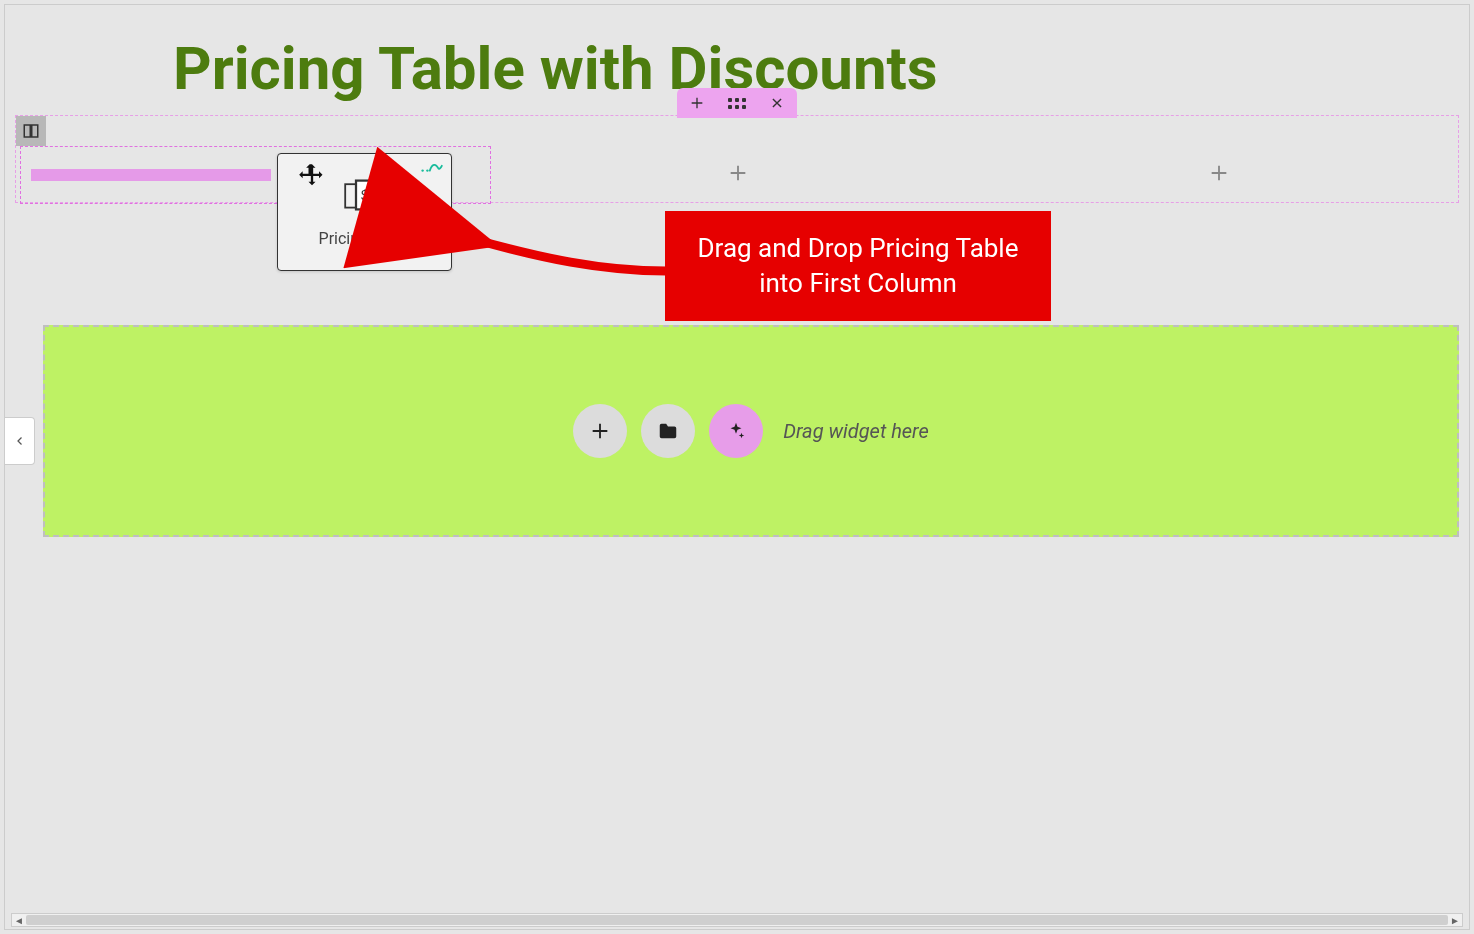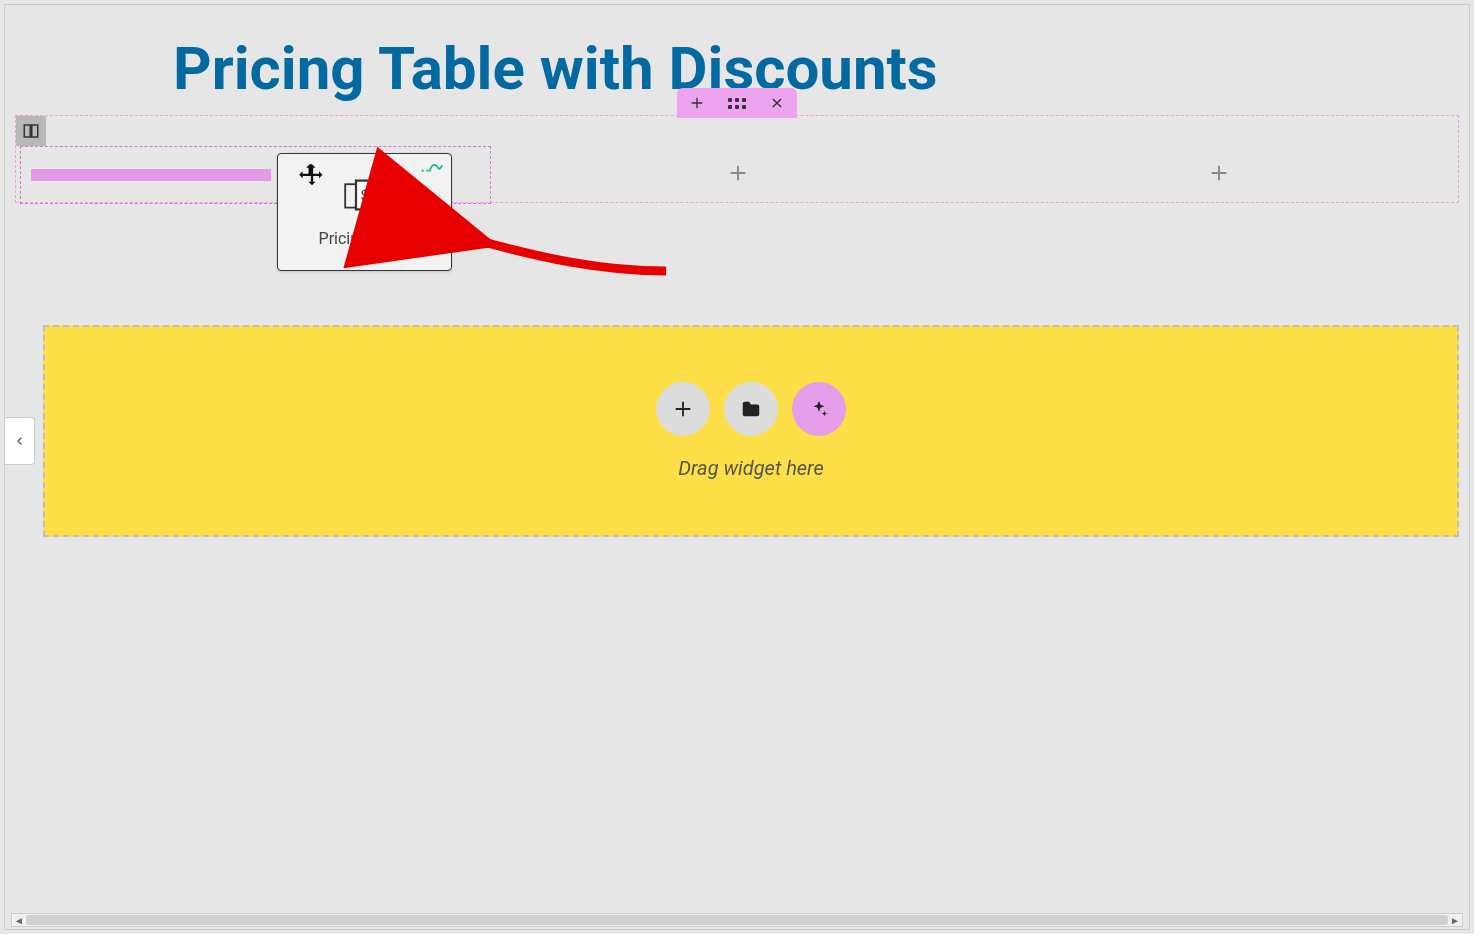--- a/index.html
+++ b/index.html
@@ -16,21 +16,21 @@
     top: 4px; left: 4px; right: 4px; bottom: 4px;
     background: #e6e6e6;
     border: 1px solid #ccc;
   }
   .page-title {
     position: absolute;
     top: 28px;
     left: 168px;
     font-size: 60px;
     font-weight: 700;
-    color: #0369a1;
+    color: #4d7c0f;
   }
   
   .section-wrap {
     position: absolute;
     top: 110px;
     left: 10px;
     right: 10px;
     height: 88px;
     border: 1px dashed #e79fe7;
   }
@@ -152,23 +152,23 @@
   .pt-icon svg { width: 44px; height: 36px; }
 
   
   .dropzone {
     position: absolute;
     top: 320px;
     left: 38px;
     right: 10px;
     height: 212px;
     border: 2px dashed #bfbfbf;
-    background: #fde047;
-    display: flex;
-    flex-direction: column;
+    background: #bef264;
+    display: flex;
+    flex-direction: row;
     align-items: center;
     justify-content: center;
     gap: 20px;
   }
   .dropzone-actions {
     display: flex;
     gap: 14px;
   }
   .dz-btn {
     width: 54px; height: 54px;
@@ -361,20 +361,21 @@
     <svg viewBox="0 0 210 54">
       <defs>
         <marker id="ah" markerWidth="18" markerHeight="14" refX="3" refY="7" orient="auto">
           <path d="M16 0 L0 7 L16 14 Z" fill="#e60000"></path>
         </marker>
       </defs>
       <path d="M205 48 C 140 48, 80 35, 12 16" stroke="#e60000" stroke-width="9" fill="none" marker-end="url(#ah)"></path>
     </svg>
   </div>
 
+  <div class="callout">Drag and Drop Pricing Table into First Column</div>
 
   <div class="hscroll">
     <div class="arrL">◄</div>
     <div class="thumb"></div>
     <div class="arrR">►</div>
   </div>
 
 </div>
 
 </body></html>

